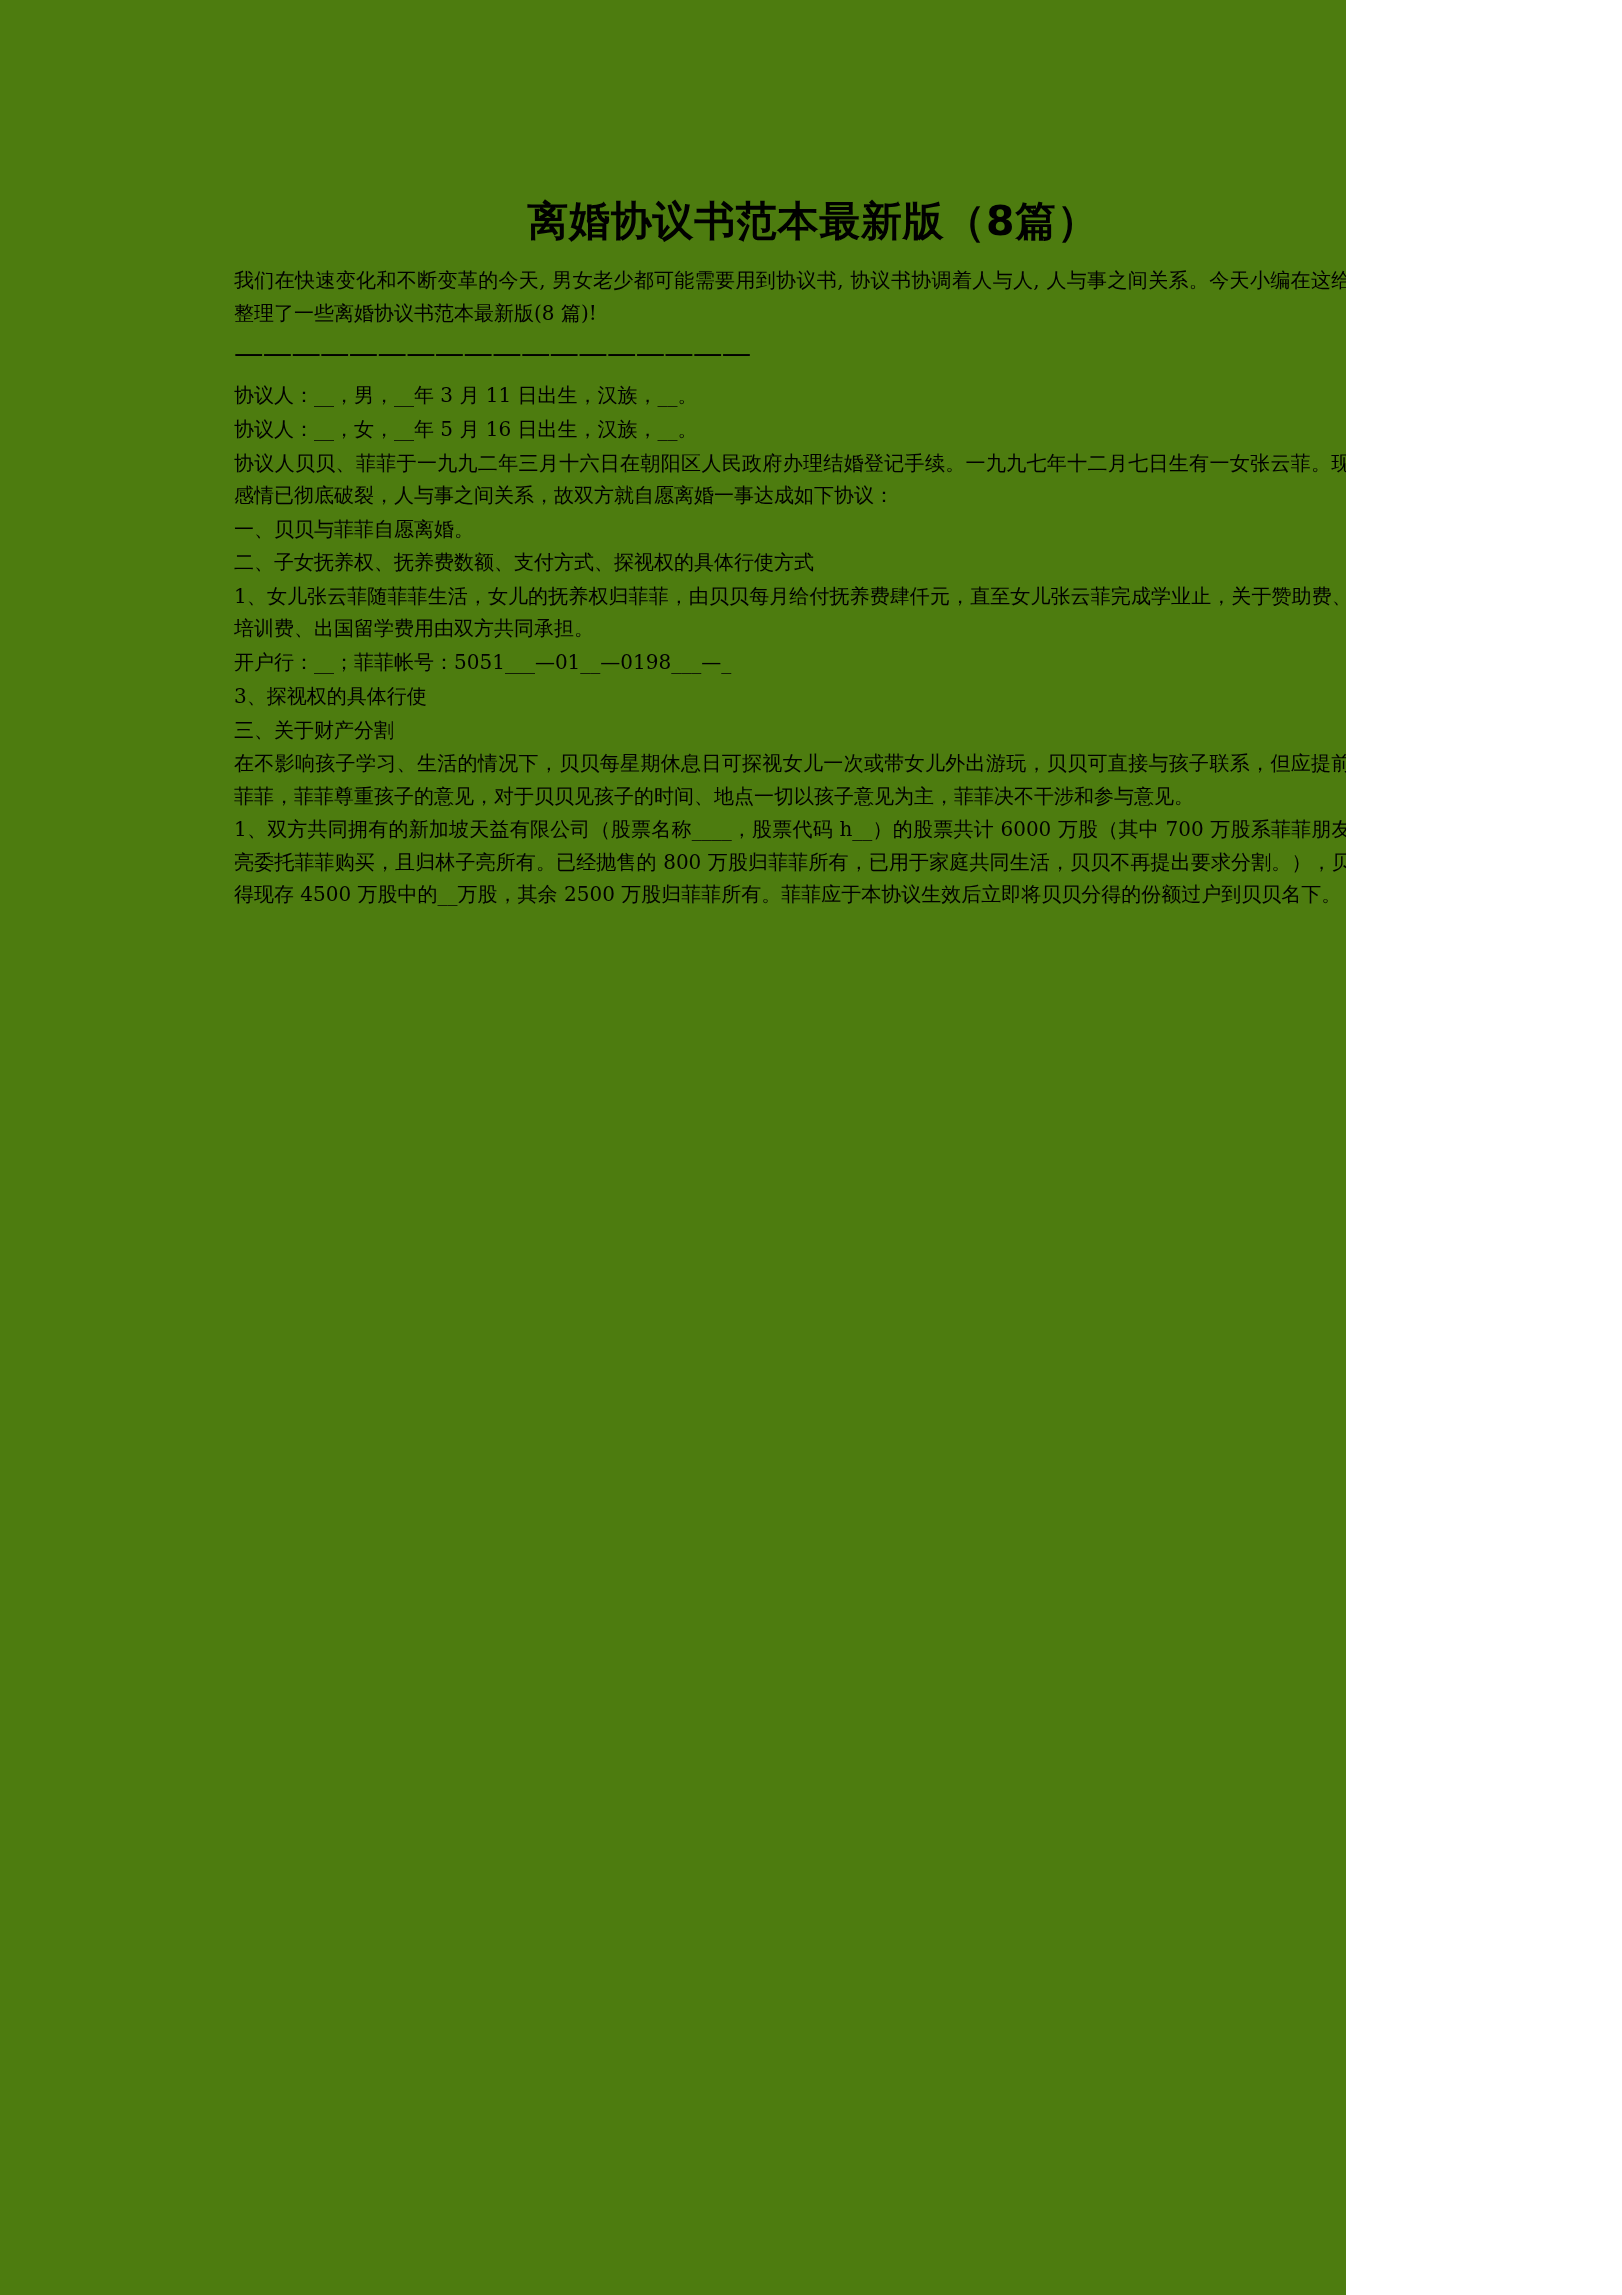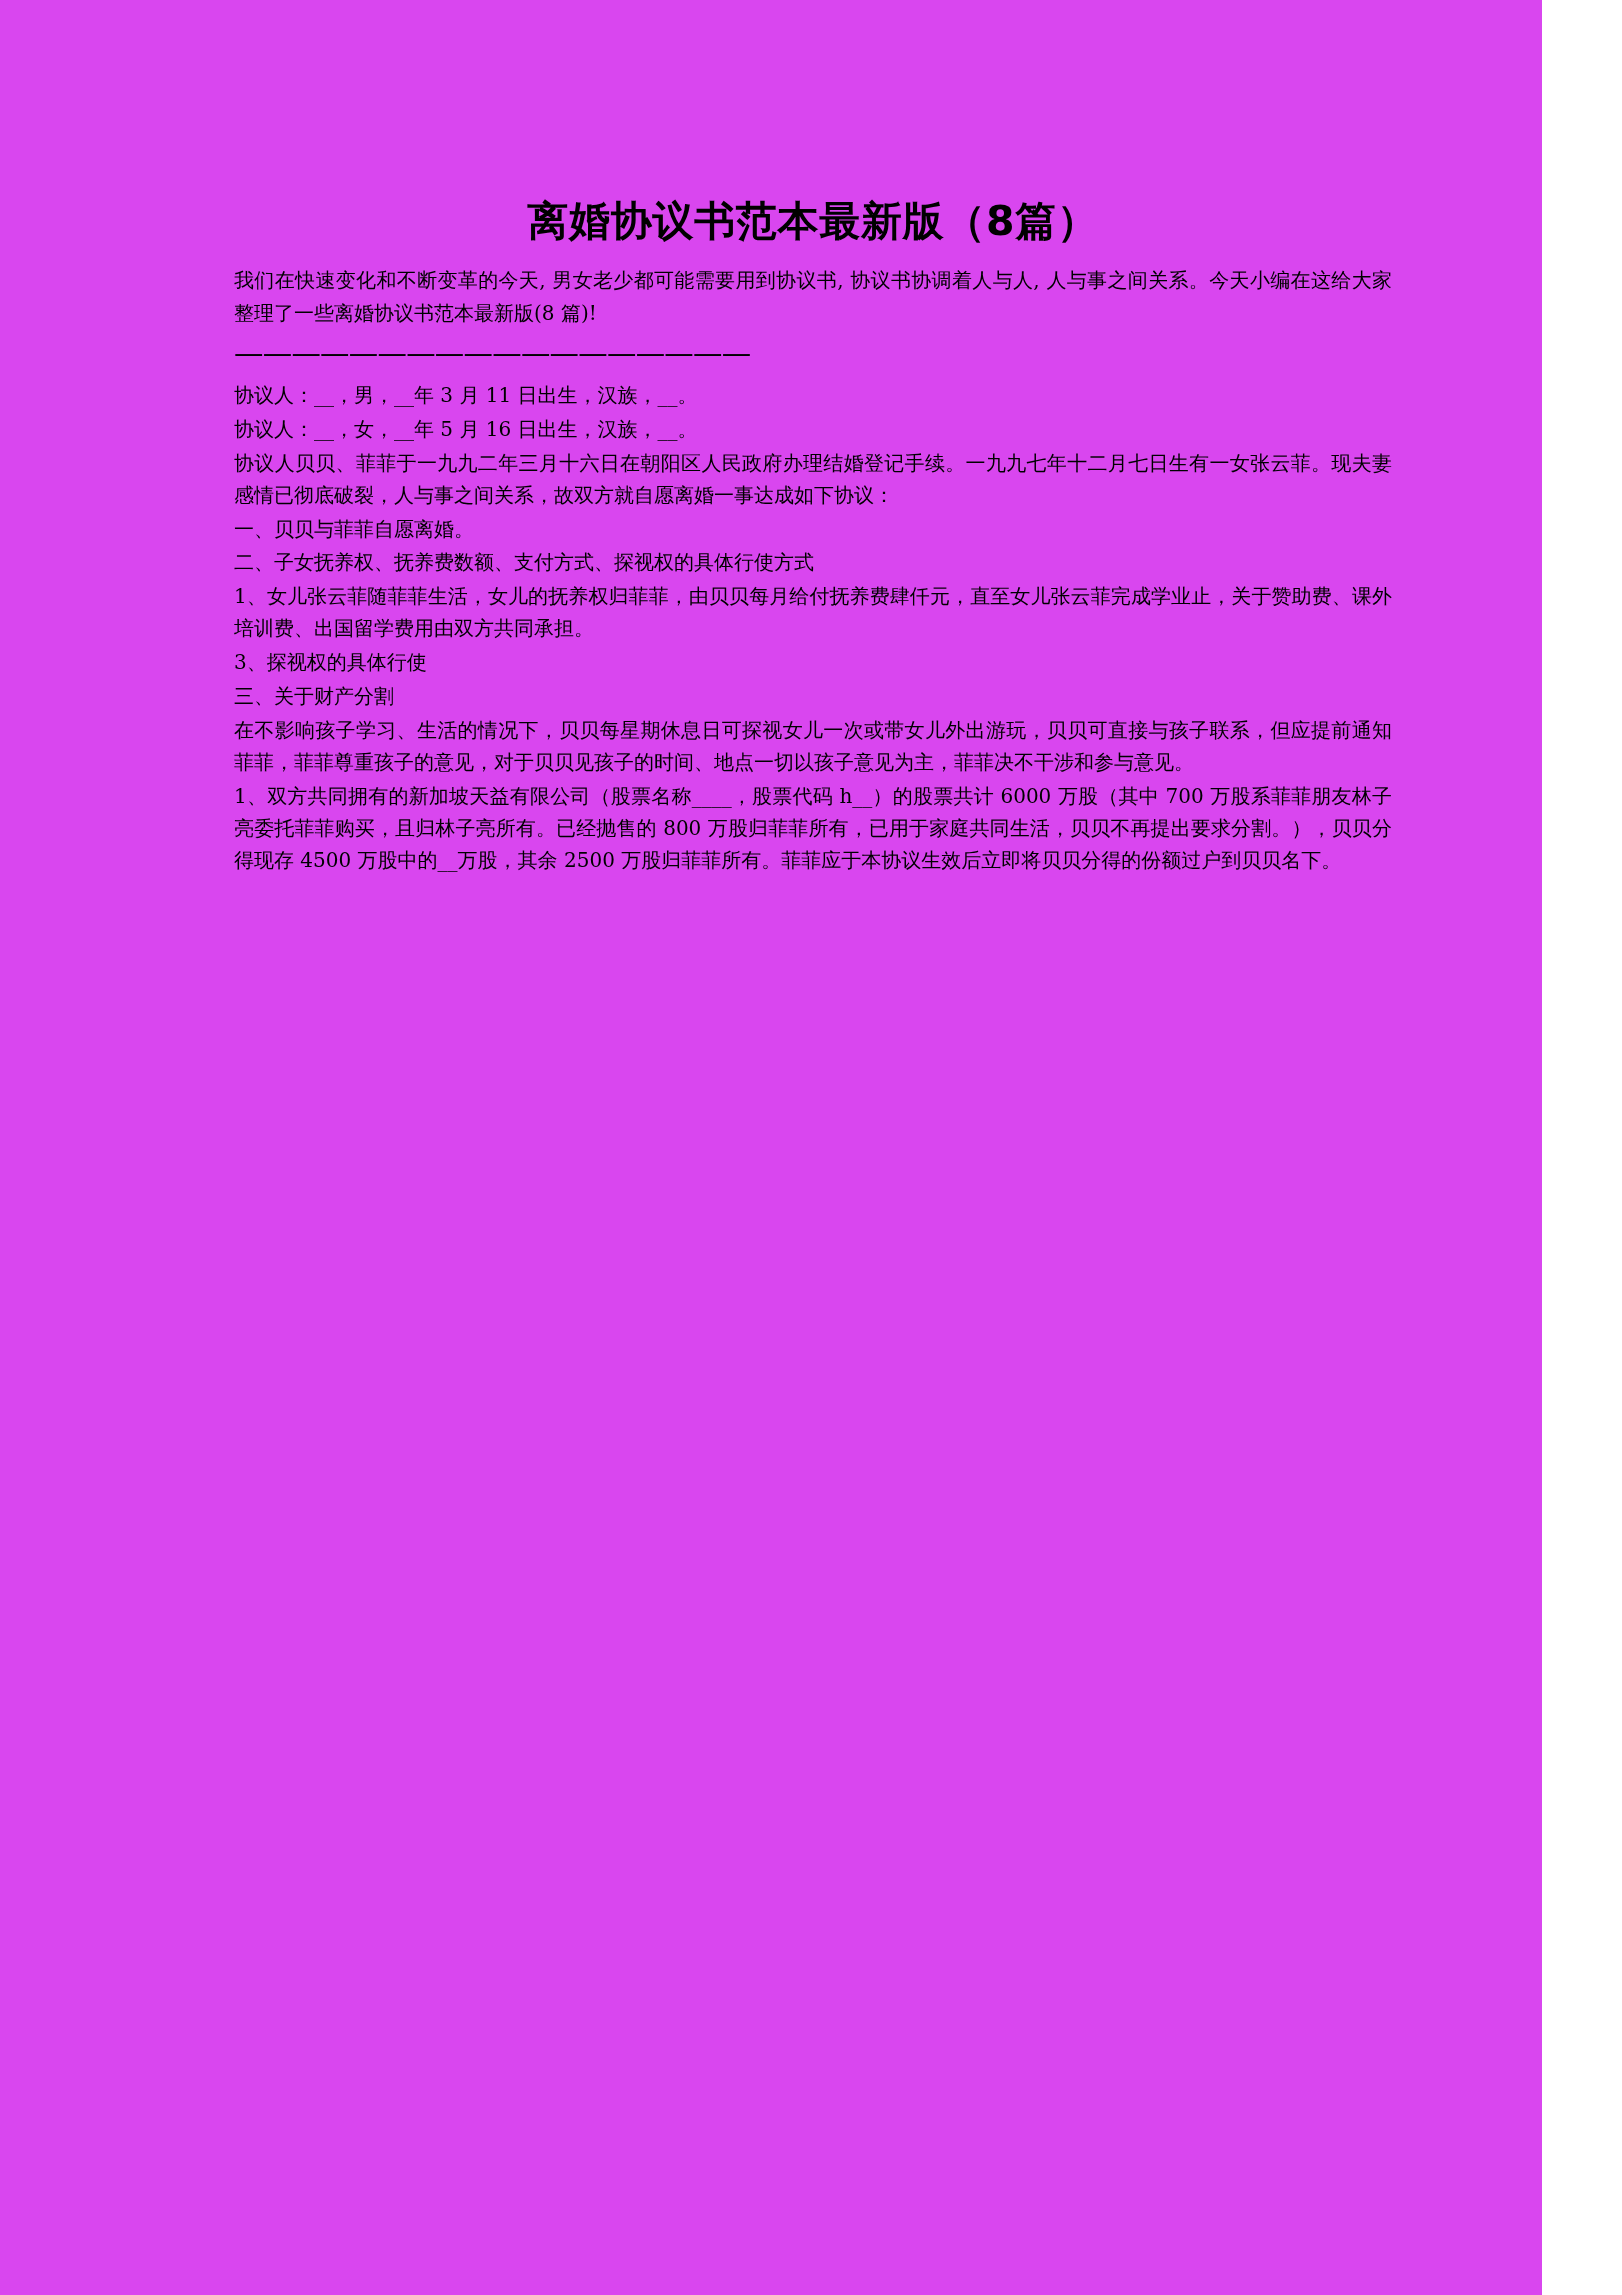--- a/index.html
+++ b/index.html
@@ -6,23 +6,23 @@
     margin: 0;
     padding: 0;
     background: #ffffff;
   }
   body {
     font-family: "DejaVu Serif", "Liberation Serif", serif;
     color: #000000;
   }
   .page {
     position: relative;
-    width: 1542px;
+    width: 1346px;
     height: 2295px;
-    background: #d946ef;
+    background: #4d7c0f;
     box-sizing: border-box;
     overflow: hidden;
   }
   .content {
     position: absolute;
     left: 234px;
     top: 196px;
     width: 1158px;
   }
   .doc-title {
@@ -65,20 +65,21 @@
     <p class="para">我们在快速变化和不断变革的今天, 男女老少都可能需要用到协议书, 协议书协调着人与人, 人与事之间关系。今天小编在这给大家整理了一些离婚协议书范本最新版(8 篇)!</p>
 
     <p class="sep">——————————————————</p>
 
     <p class="para">协议人：__，男，__年 3 月 11 日出生，汉族，__。</p>
     <p class="para">协议人：__，女，__年 5 月 16 日出生，汉族，__。</p>
     <p class="para">协议人贝贝、菲菲于一九九二年三月十六日在朝阳区人民政府办理结婚登记手续。一九九七年十二月七日生有一女张云菲。现夫妻感情已彻底破裂，人与事之间关系，故双方就自愿离婚一事达成如下协议：</p>
     <p class="para">一、贝贝与菲菲自愿离婚。</p>
     <p class="para">二、子女抚养权、抚养费数额、支付方式、探视权的具体行使方式</p>
     <p class="para">1、女儿张云菲随菲菲生活，女儿的抚养权归菲菲，由贝贝每月给付抚养费肆仟元，直至女儿张云菲完成学业止，关于赞助费、课外培训费、出国留学费用由双方共同承担。</p>
+    <p class="para">开户行：__；菲菲帐号：5051___—01__—0198___—_</p>
     <p class="para">3、探视权的具体行使</p>
     <p class="para">三、关于财产分割</p>
     <p class="para">在不影响孩子学习、生活的情况下，贝贝每星期休息日可探视女儿一次或带女儿外出游玩，贝贝可直接与孩子联系，但应提前通知菲菲，菲菲尊重孩子的意见，对于贝贝见孩子的时间、地点一切以孩子意见为主，菲菲决不干涉和参与意见。</p>
     <p class="para">1、双方共同拥有的新加坡天益有限公司（股票名称____，股票代码 h__）的股票共计 6000 万股（其中 700 万股系菲菲朋友林子亮委托菲菲购买，且归林子亮所有。已经抛售的 800 万股归菲菲所有，已用于家庭共同生活，贝贝不再提出要求分割。），贝贝分得现存 4500 万股中的__万股，其余 2500 万股归菲菲所有。菲菲应于本协议生效后立即将贝贝分得的份额过户到贝贝名下。</p>
 
   </div>
 </div>
 
 
 </body></html>

